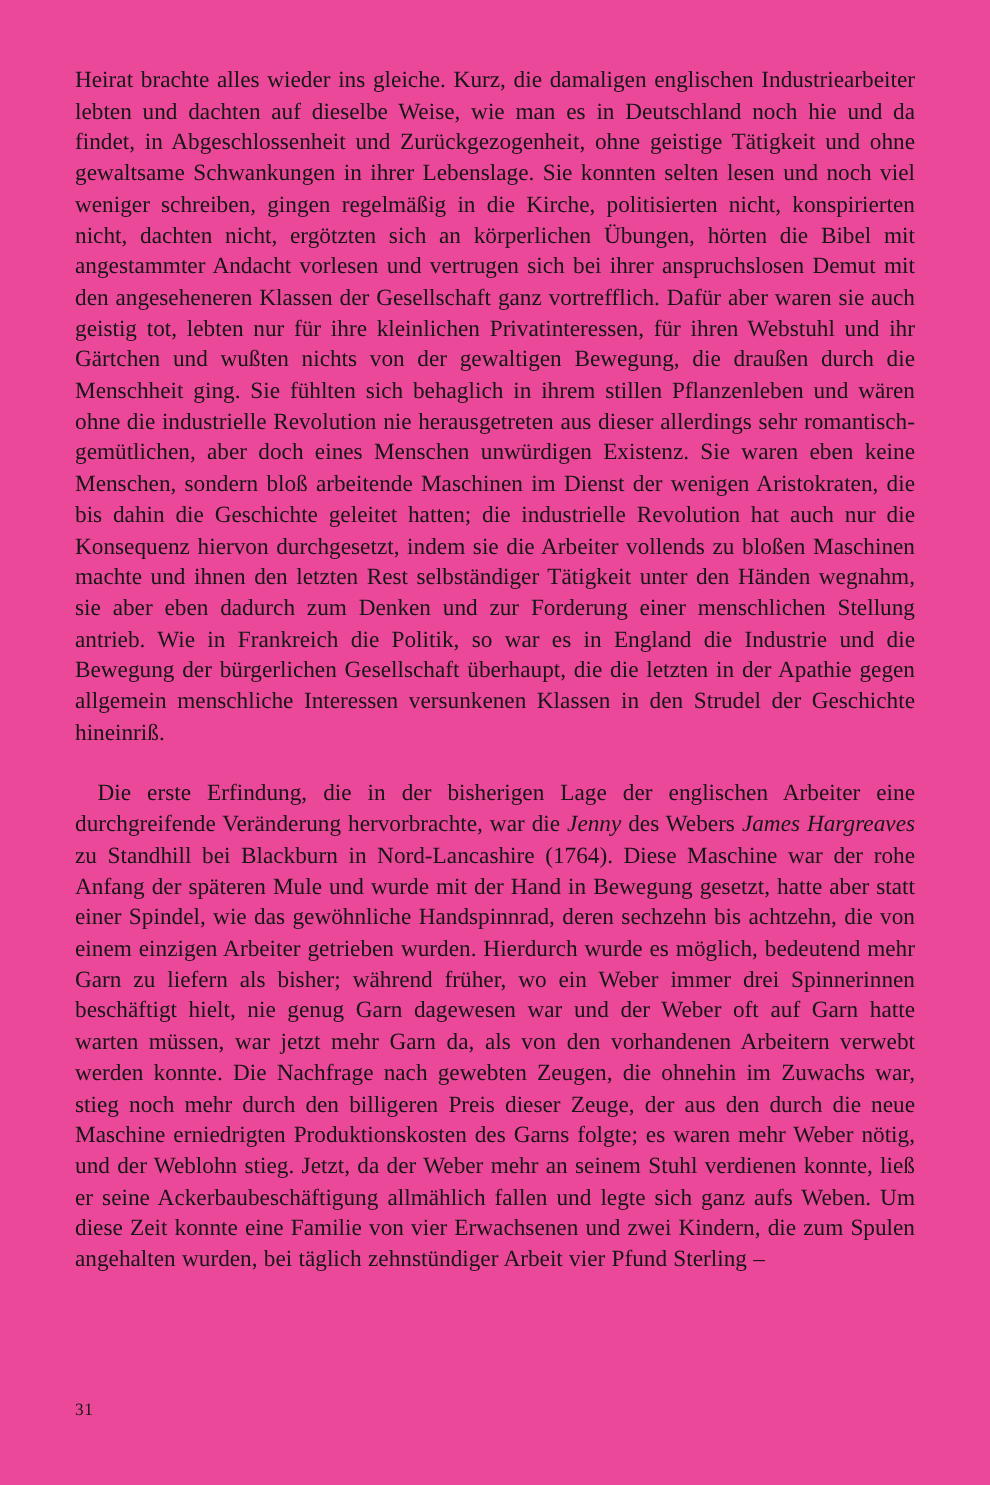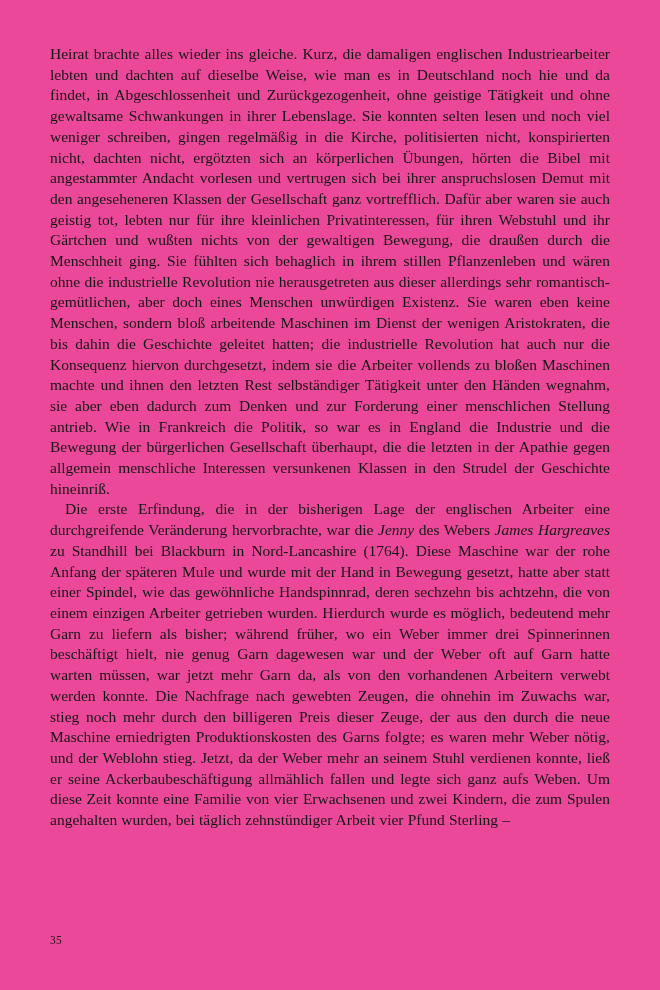--- a/index.html
+++ b/index.html
@@ -30,20 +30,21 @@
     margin: 0;
     font-size: 15.5px;
     line-height: 20.7px;
     text-align: justify;
     hyphens: auto;
     -webkit-hyphens: auto;
     word-spacing: 0.02em;
   }
   .page-text p.indent {
     text-indent: 15px;
+    margin-top: 20px;
   }
   .page-text em {
     font-style: italic;
   }
   .page-number {
     position: absolute;
     left: 50px;
     bottom: 44px;
     font-size: 11.5px;
     letter-spacing: 0.03em;
@@ -51,14 +52,14 @@
   }
 </style>
 </head>
 <body>
 
 <div class="book-page">
   <div class="page-text">
       <p class=""><span>Heirat brachte alles wieder ins gleiche. Kurz, die damaligen englischen Industriearbeiter lebten und dachten auf dieselbe Weise, wie man es in Deutschland noch hie und da findet, in Abgeschlossenheit und Zurückgezogenheit, ohne geistige Tätigkeit und ohne gewaltsame Schwankungen in ihrer Lebenslage. Sie konnten selten lesen und noch viel weniger schreiben, gingen regelmäßig in die Kirche, politisierten nicht, konspirierten nicht, dachten nicht, ergötzten sich an körperlichen Übungen, hörten die Bibel mit angestammter Andacht vorlesen und vertrugen sich bei ihrer anspruchslosen Demut mit den angeseheneren Klassen der Gesellschaft ganz vortrefflich. Dafür aber waren sie auch geistig tot, lebten nur für ihre kleinlichen Privatinteressen, für ihren Webstuhl und ihr Gärtchen und wußten nichts von der gewaltigen Bewegung, die draußen durch die Menschheit ging. Sie fühlten sich behaglich in ihrem stillen Pflanzenleben und wären ohne die industrielle Revolution nie herausgetreten aus dieser allerdings sehr romantisch-gemütlichen, aber doch eines Menschen unwürdigen Existenz. Sie waren eben keine Menschen, sondern bloß arbeitende Maschinen im Dienst der wenigen Aristokraten, die bis dahin die Geschichte geleitet hatten; die industrielle Revolution hat auch nur die Konsequenz hiervon durchgesetzt, indem sie die Arbeiter vollends zu bloßen Maschinen machte und ihnen den letzten Rest selbständiger Tätigkeit unter den Händen wegnahm, sie aber eben dadurch zum Denken und zur Forderung einer menschlichen Stellung antrieb. Wie in Frankreich die Politik, so war es in England die Industrie und die Bewegung der bürgerlichen Gesellschaft überhaupt, die die letzten in der Apathie gegen allgemein menschliche Interessen versunkenen Klassen in den Strudel der Geschichte hineinriß.</span></p>
       <p class="indent"><span>Die erste Erfindung, die in der bisherigen Lage der englischen Arbeiter eine durchgreifende Veränderung hervorbrachte, war die </span><em>Jenny</em><span> des Webers </span><em>James Hargreaves</em><span> zu Standhill bei Blackburn in Nord-Lancashire (1764). Diese Maschine war der rohe Anfang der späteren Mule und wurde mit der Hand in Bewegung gesetzt, hatte aber statt einer Spindel, wie das gewöhnliche Handspinnrad, deren sechzehn bis achtzehn, die von einem einzigen Arbeiter getrieben wurden. Hierdurch wurde es möglich, bedeutend mehr Garn zu liefern als bisher; während früher, wo ein Weber immer drei Spinnerinnen beschäftigt hielt, nie genug Garn dagewesen war und der Weber oft auf Garn hatte warten müssen, war jetzt mehr Garn da, als von den vorhandenen Arbeitern verwebt werden konnte. Die Nachfrage nach gewebten Zeugen, die ohnehin im Zuwachs war, stieg noch mehr durch den billigeren Preis dieser Zeuge, der aus den durch die neue Maschine erniedrigten Produktionskosten des Garns folgte; es waren mehr Weber nötig, und der Weblohn stieg. Jetzt, da der Weber mehr an seinem Stuhl verdienen konnte, ließ er seine Ackerbaubeschäftigung allmählich fallen und legte sich ganz aufs Weben. Um diese Zeit konnte eine Familie von vier Erwachsenen und zwei Kindern, die zum Spulen angehalten wurden, bei täglich zehnstündiger Arbeit vier Pfund Sterling –</span></p>
     </div>
-  <div class="page-number">35</div>
+  <div class="page-number">31</div>
 </div>
 
 </body></html>

